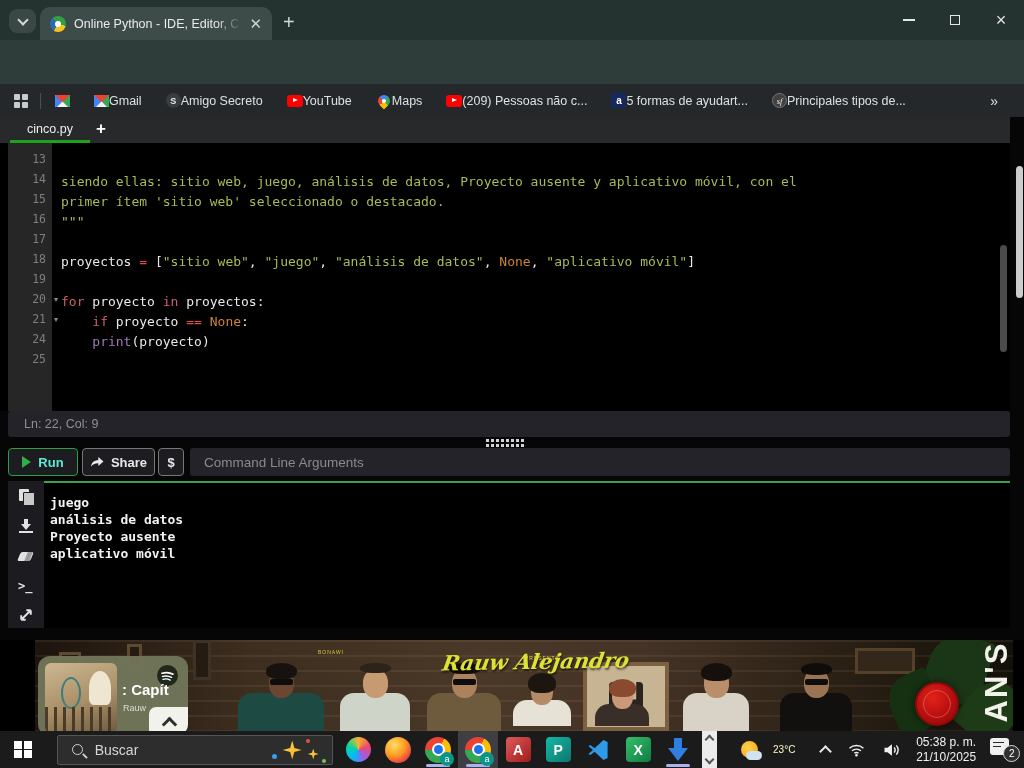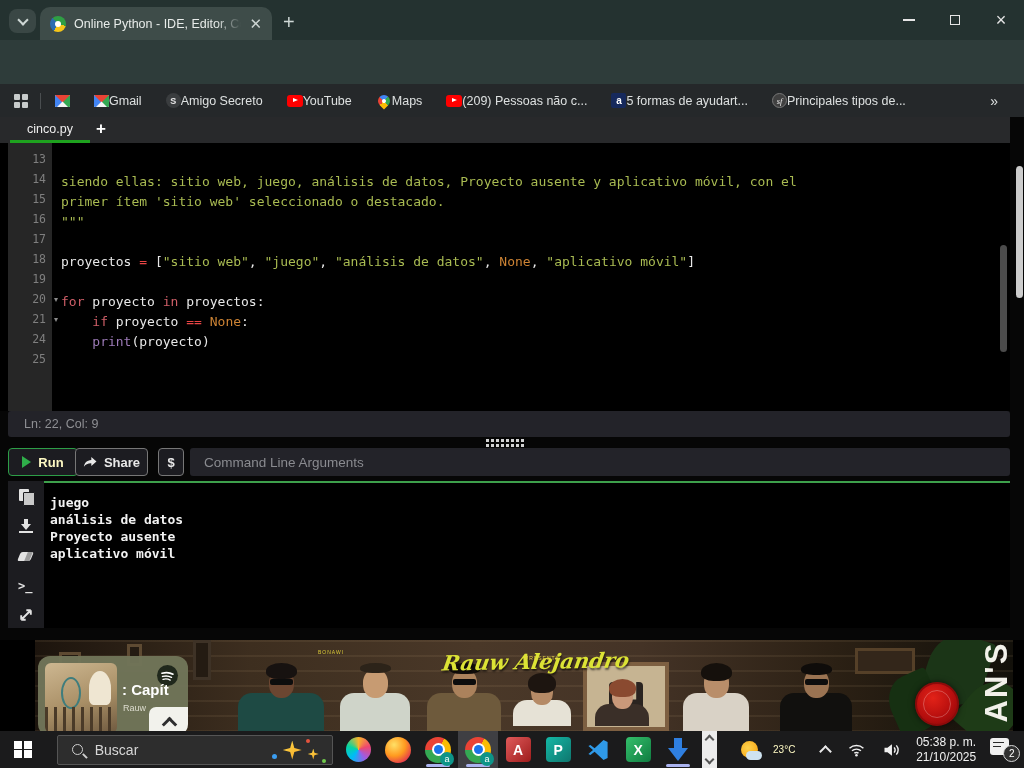--- a/index.html
+++ b/index.html
@@ -94,23 +94,23 @@
   .pg-scroll{position:absolute;left:1016px;top:49px;width:7px;height:132px;border-radius:4px;background:#cdcdcd}
 
   .statusbar{position:absolute;left:8px;top:294px;width:1002px;height:26px;background:#232329;border-radius:3px;
     color:#8f9094;font-size:12.5px;display:flex;align-items:center;padding-left:16px}
   .drag-dots{position:absolute;left:486px;top:322px;display:grid;grid-template-columns:repeat(8,3px);grid-auto-rows:3px;gap:2px}
   .drag-dots i{background:#d2d2d2}
 
   .runbar{position:absolute;left:0;top:331px;width:1010px;height:29px}
   .btn{position:absolute;top:0;height:28px;border:1px solid #777;border-radius:4px;background:#1c1c21;
     display:flex;align-items:center;justify-content:center;gap:7px;color:#e8e8e8;font-size:13px;font-weight:bold}
-  .btn-run{left:8px;width:70px;border-color:#2d9e47;color:#fef9c3}
+  .btn-run{left:8px;width:70px;border-color:#2d9e47;color:#5eead4}
   .play-tri{width:0;height:0;border-left:9px solid #2fae4a;border-top:6px solid transparent;border-bottom:6px solid transparent}
-  .btn-share{left:75px;width:73px}
+  .btn-share{left:82px;width:73px}
   .btn-dollar{left:158px;width:26px;font-weight:bold}
   .cmd-input{position:absolute;left:190px;top:0;width:820px;height:28px;background:#232329;border:none;border-radius:3px;
     color:#d0d0d0;font-size:13.5px;padding-left:14px;outline:none}
   .cmd-input::placeholder{color:#8a8b90}
 
   .out-icons{position:absolute;left:8px;top:364px;width:36px;height:147px;background:#1c1c20;
     display:flex;flex-direction:column;align-items:center;padding-top:8px;gap:13px}
   .oi{width:16px;height:16px;position:relative;flex:none}
   .ic-copy::before{content:"";position:absolute;left:1px;top:0;width:10px;height:12px;background:#e2e2e2;border-radius:1px}
   .ic-copy::after{content:"";position:absolute;left:5px;top:3px;width:10px;height:12px;background:#c9c9c9;border:1px solid #1c1c20;border-radius:1px}

